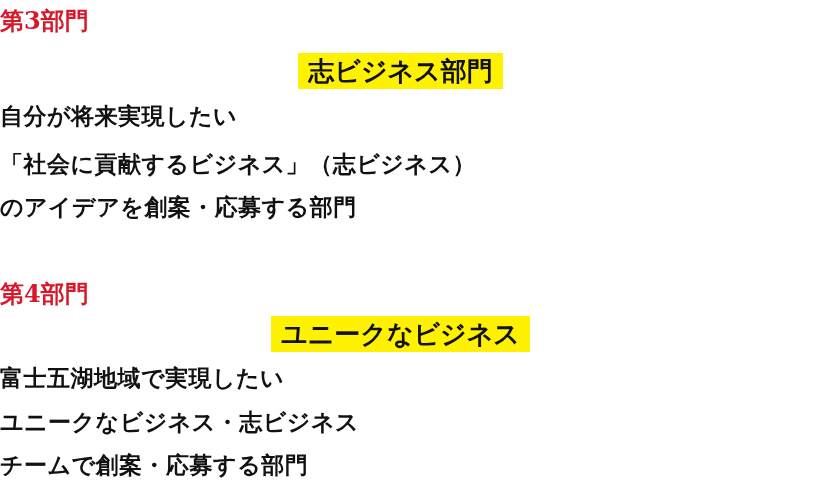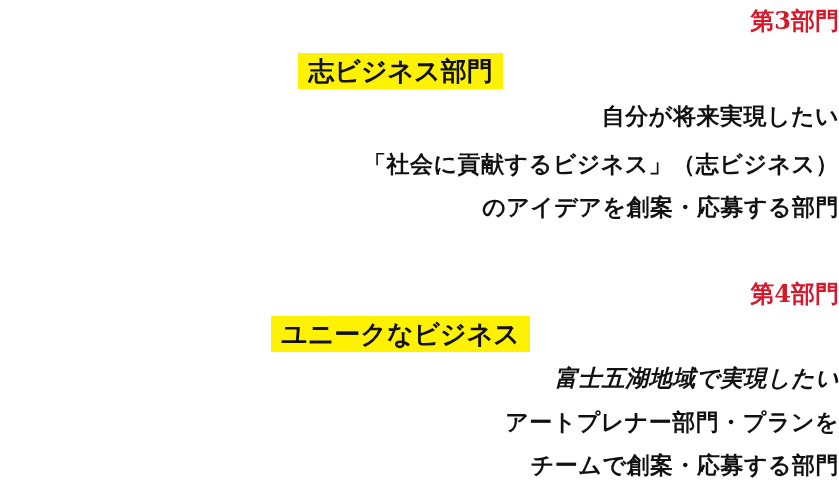--- a/index.html
+++ b/index.html
@@ -13,21 +13,21 @@
       position: relative;
       overflow: hidden;
       font-family: "DejaVu Serif", "Liberation Serif", serif;
       font-weight: bold;
       color: #111111;
     }
     .line {
       position: absolute;
       left: 0;
       width: 839px;
-      text-align: right;
+      text-align: left;
       white-space: nowrap;
       line-height: 1;
     }
     .heading {
       color: #d7182a;
       font-size: 24px;
     }
     .hl-wrap {
       position: absolute;
       left: 0;
@@ -58,16 +58,16 @@
   <div class="line body-text" style="top:104px;">自分が将来実現したい</div>
   <div class="line body-text" style="top:152px;">「社会に貢献するビジネス」（志ビジネス）</div>
   <div class="line body-text" style="top:195px;">のアイデアを創案・応募する部門</div>
 </div>
 
 <div>
   <div class="line heading" style="top:274px;margin-top:8px;">第4部門</div>
   <div class="hl-wrap" style="top:316px;">
     <span class="highlight">ユニークなビジネス</span>
   </div>
-  <div class="line body-text" style="top:366px;font-style:italic;">富士五湖地域で実現したい</div>
-  <div class="line body-text" style="top:410px;">アートプレナー部門・プランを</div>
+  <div class="line body-text" style="top:366px;">富士五湖地域で実現したい</div>
+  <div class="line body-text" style="top:410px;">ユニークなビジネス・志ビジネス</div>
   <div class="line body-text" style="top:453px;">チームで創案・応募する部門</div>
 </div>
 
 </body></html>

